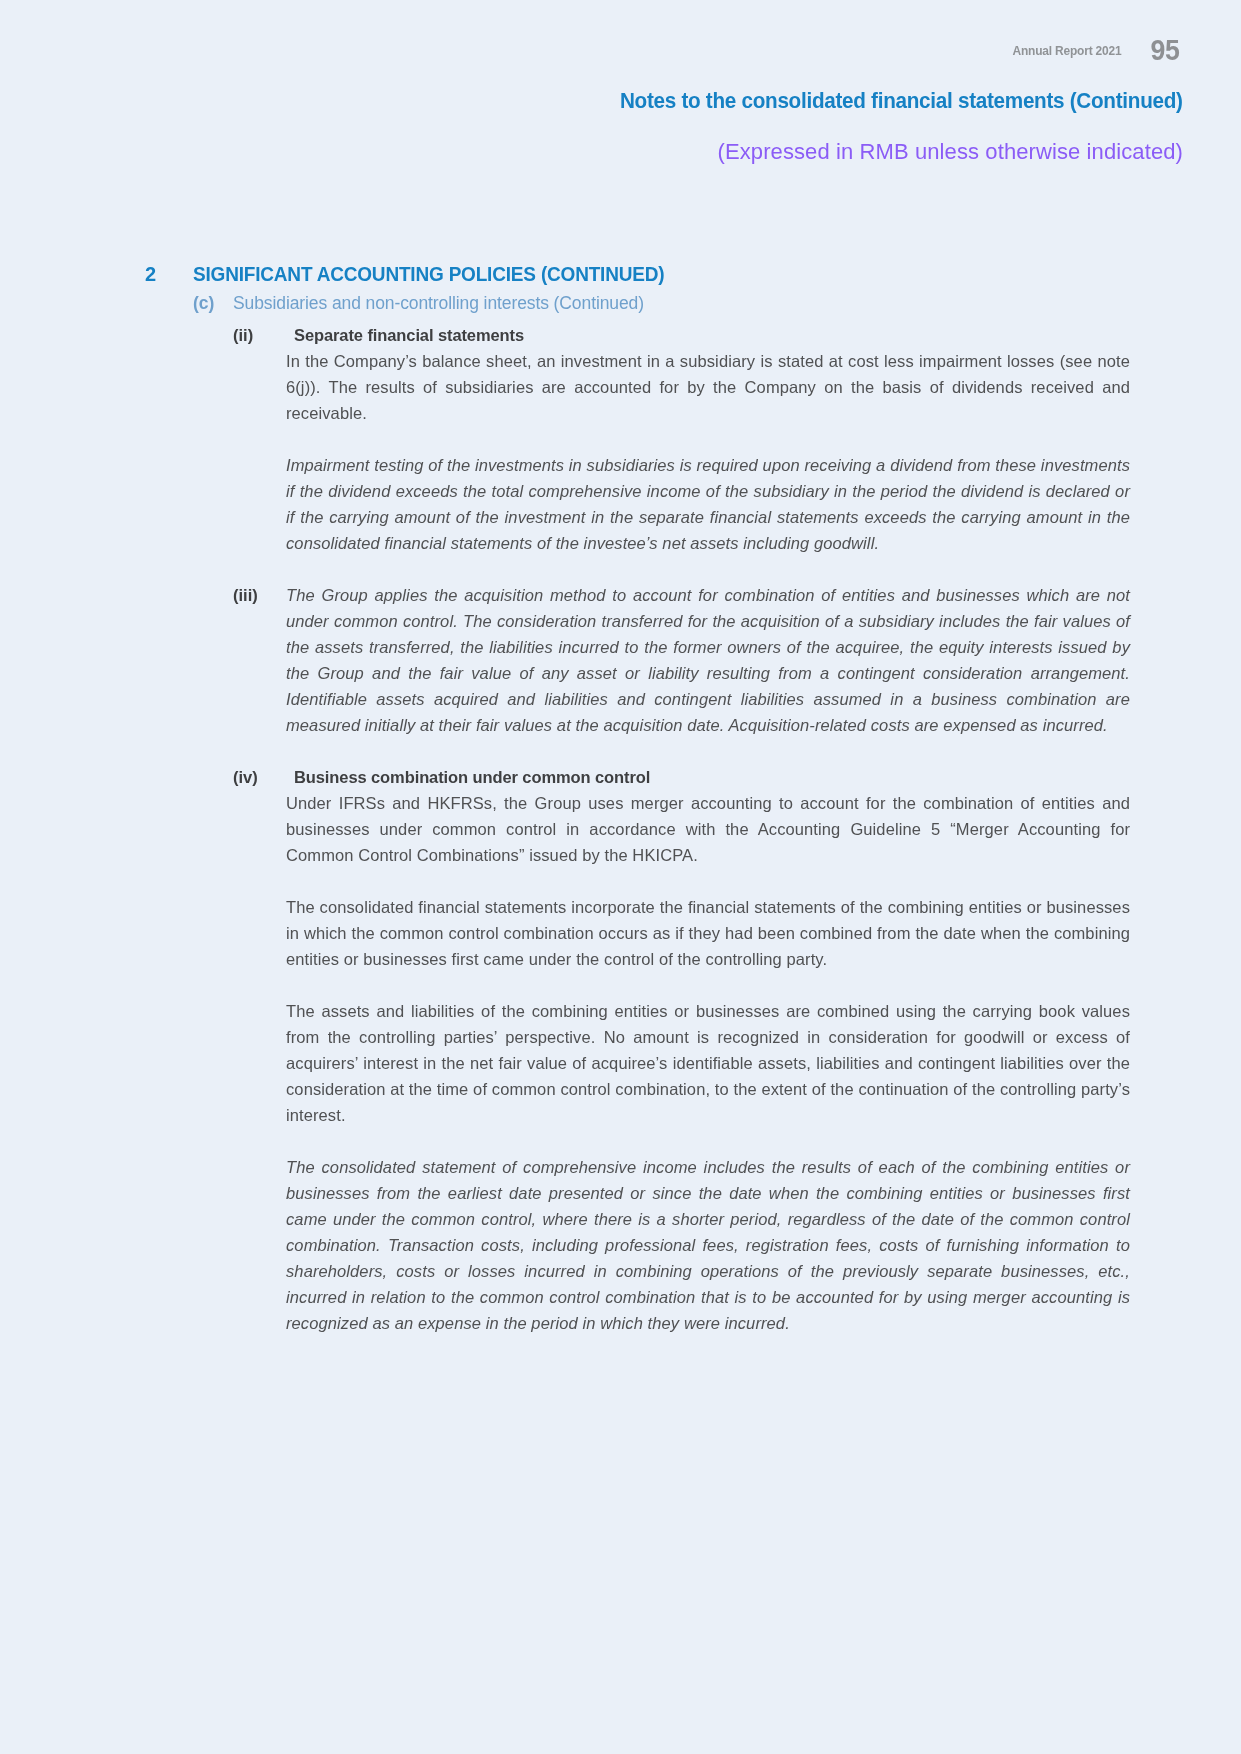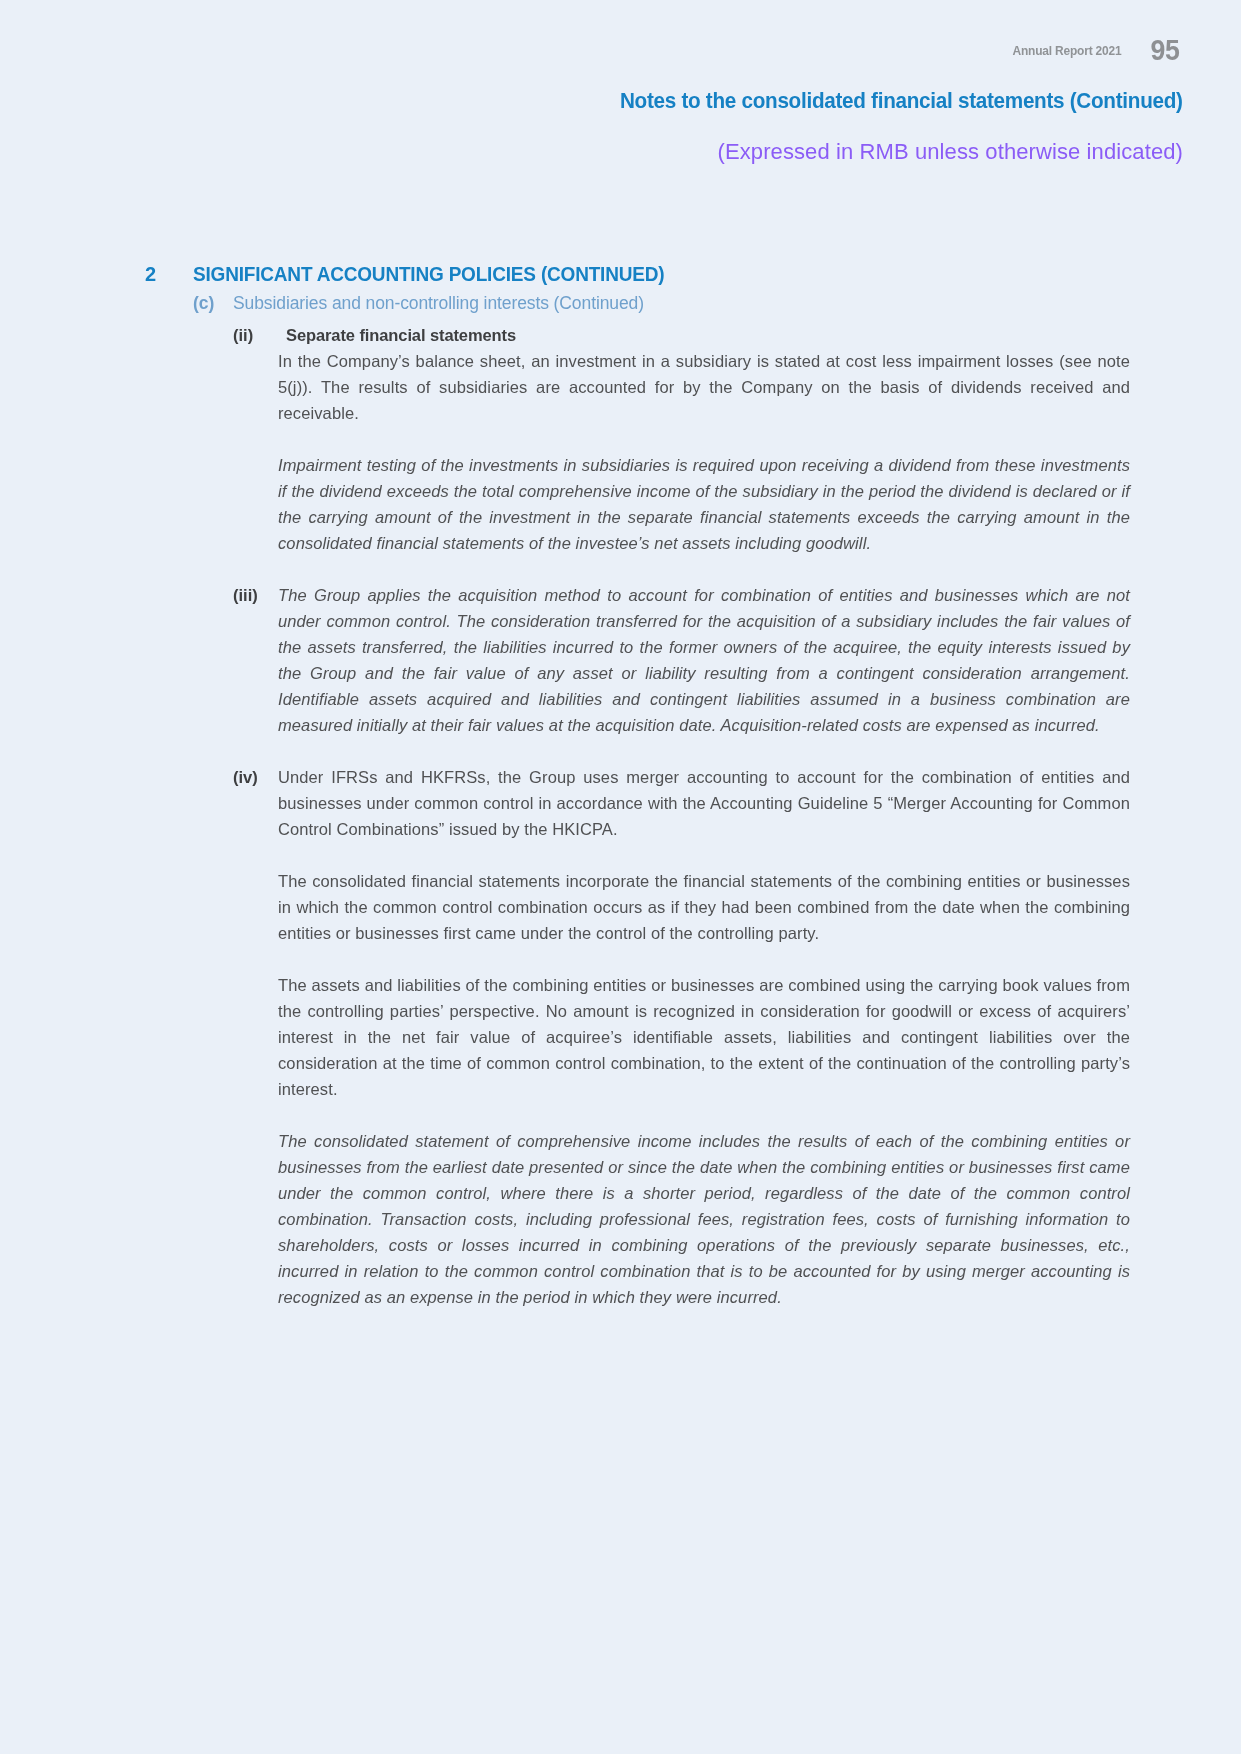--- a/index.html
+++ b/index.html
@@ -96,21 +96,21 @@
     font-weight: bold;
     color: #6FA0CC;
   }
   .subsection-title {
     font-size: 17.5px;
     font-weight: normal;
     color: #6FA0CC;
     letter-spacing: -0.1px;
   }
   .items { padding-left: 88px; margin-top: 8px; }
-  .item { display: flex; margin-bottom: 26px; }
+  .item { display: flex; margin-bottom: 26px; gap: 8px; }
   .item:last-child { margin-bottom: 0; }
   .item-label {
     width: 45px;
     flex: 0 0 45px;
     font-size: 16.5px;
     font-weight: bold;
     color: #3E3F41;
     line-height: 26px;
   }
   .item-body { flex: 1 1 auto; min-width: 0; }
@@ -158,35 +158,36 @@
       <div class="subsection-label">(c)</div>
       <div class="subsection-title">Subsidiaries and non-controlling interests (Continued)</div>
     </div>
 
     <div class="items">
 
       <div class="item">
         <div class="item-label">(ii)</div>
         <div class="item-body">
           <div class="item-title">Separate financial statements</div>
-          <p>In the Company’s balance sheet, an investment in a subsidiary is stated at cost less impairment losses (see note 5(j)). The results of subsidiaries are accounted for by the Company on the basis of dividends received and receivable.</p>
+          <p>In the Company’s balance sheet, an investment in a subsidiary is stated at cost less impairment losses (see note 6(j)). The results of subsidiaries are accounted for by the Company on the basis of dividends received and receivable.</p>
           <p>Impairment testing of the investments in subsidiaries is required upon receiving a dividend from these investments if the dividend exceeds the total comprehensive income of the subsidiary in the period the dividend is declared or if the carrying amount of the investment in the separate financial statements exceeds the carrying amount in the consolidated financial statements of the investee’s net assets including goodwill.</p>
         </div>
       </div>
 
       <div class="item">
         <div class="item-label">(iii)</div>
         <div class="item-body">
           <p>The Group applies the acquisition method to account for combination of entities and businesses which are not under common control. The consideration transferred for the acquisition of a subsidiary includes the fair values of the assets transferred, the liabilities incurred to the former owners of the acquiree, the equity interests issued by the Group and the fair value of any asset or liability resulting from a contingent consideration arrangement. Identifiable assets acquired and liabilities and contingent liabilities assumed in a business combination are measured initially at their fair values at the acquisition date. Acquisition-related costs are expensed as incurred.</p>
         </div>
       </div>
 
       <div class="item">
         <div class="item-label">(iv)</div>
         <div class="item-body">
+          <div class="item-title">Business combination under common control</div>
           <p>Under IFRSs and HKFRSs, the Group uses merger accounting to account for the combination of entities and businesses under common control in accordance with the Accounting Guideline 5 “Merger Accounting for Common Control Combinations” issued by the HKICPA.</p>
           <p>The consolidated financial statements incorporate the financial statements of the combining entities or businesses in which the common control combination occurs as if they had been combined from the date when the combining entities or businesses first came under the control of the controlling party.</p>
           <p>The assets and liabilities of the combining entities or businesses are combined using the carrying book values from the controlling parties’ perspective. No amount is recognized in consideration for goodwill or excess of acquirers’ interest in the net fair value of acquiree’s identifiable assets, liabilities and contingent liabilities over the consideration at the time of common control combination, to the extent of the continuation of the controlling party’s interest.</p>
           <p>The consolidated statement of comprehensive income includes the results of each of the combining entities or businesses from the earliest date presented or since the date when the combining entities or businesses first came under the common control, where there is a shorter period, regardless of the date of the common control combination. Transaction costs, including professional fees, registration fees, costs of furnishing information to shareholders, costs or losses incurred in combining operations of the previously separate businesses, etc., incurred in relation to the common control combination that is to be accounted for by using merger accounting is recognized as an expense in the period in which they were incurred.</p>
         </div>
       </div>
 
     </div>
   </div>
 </div>

